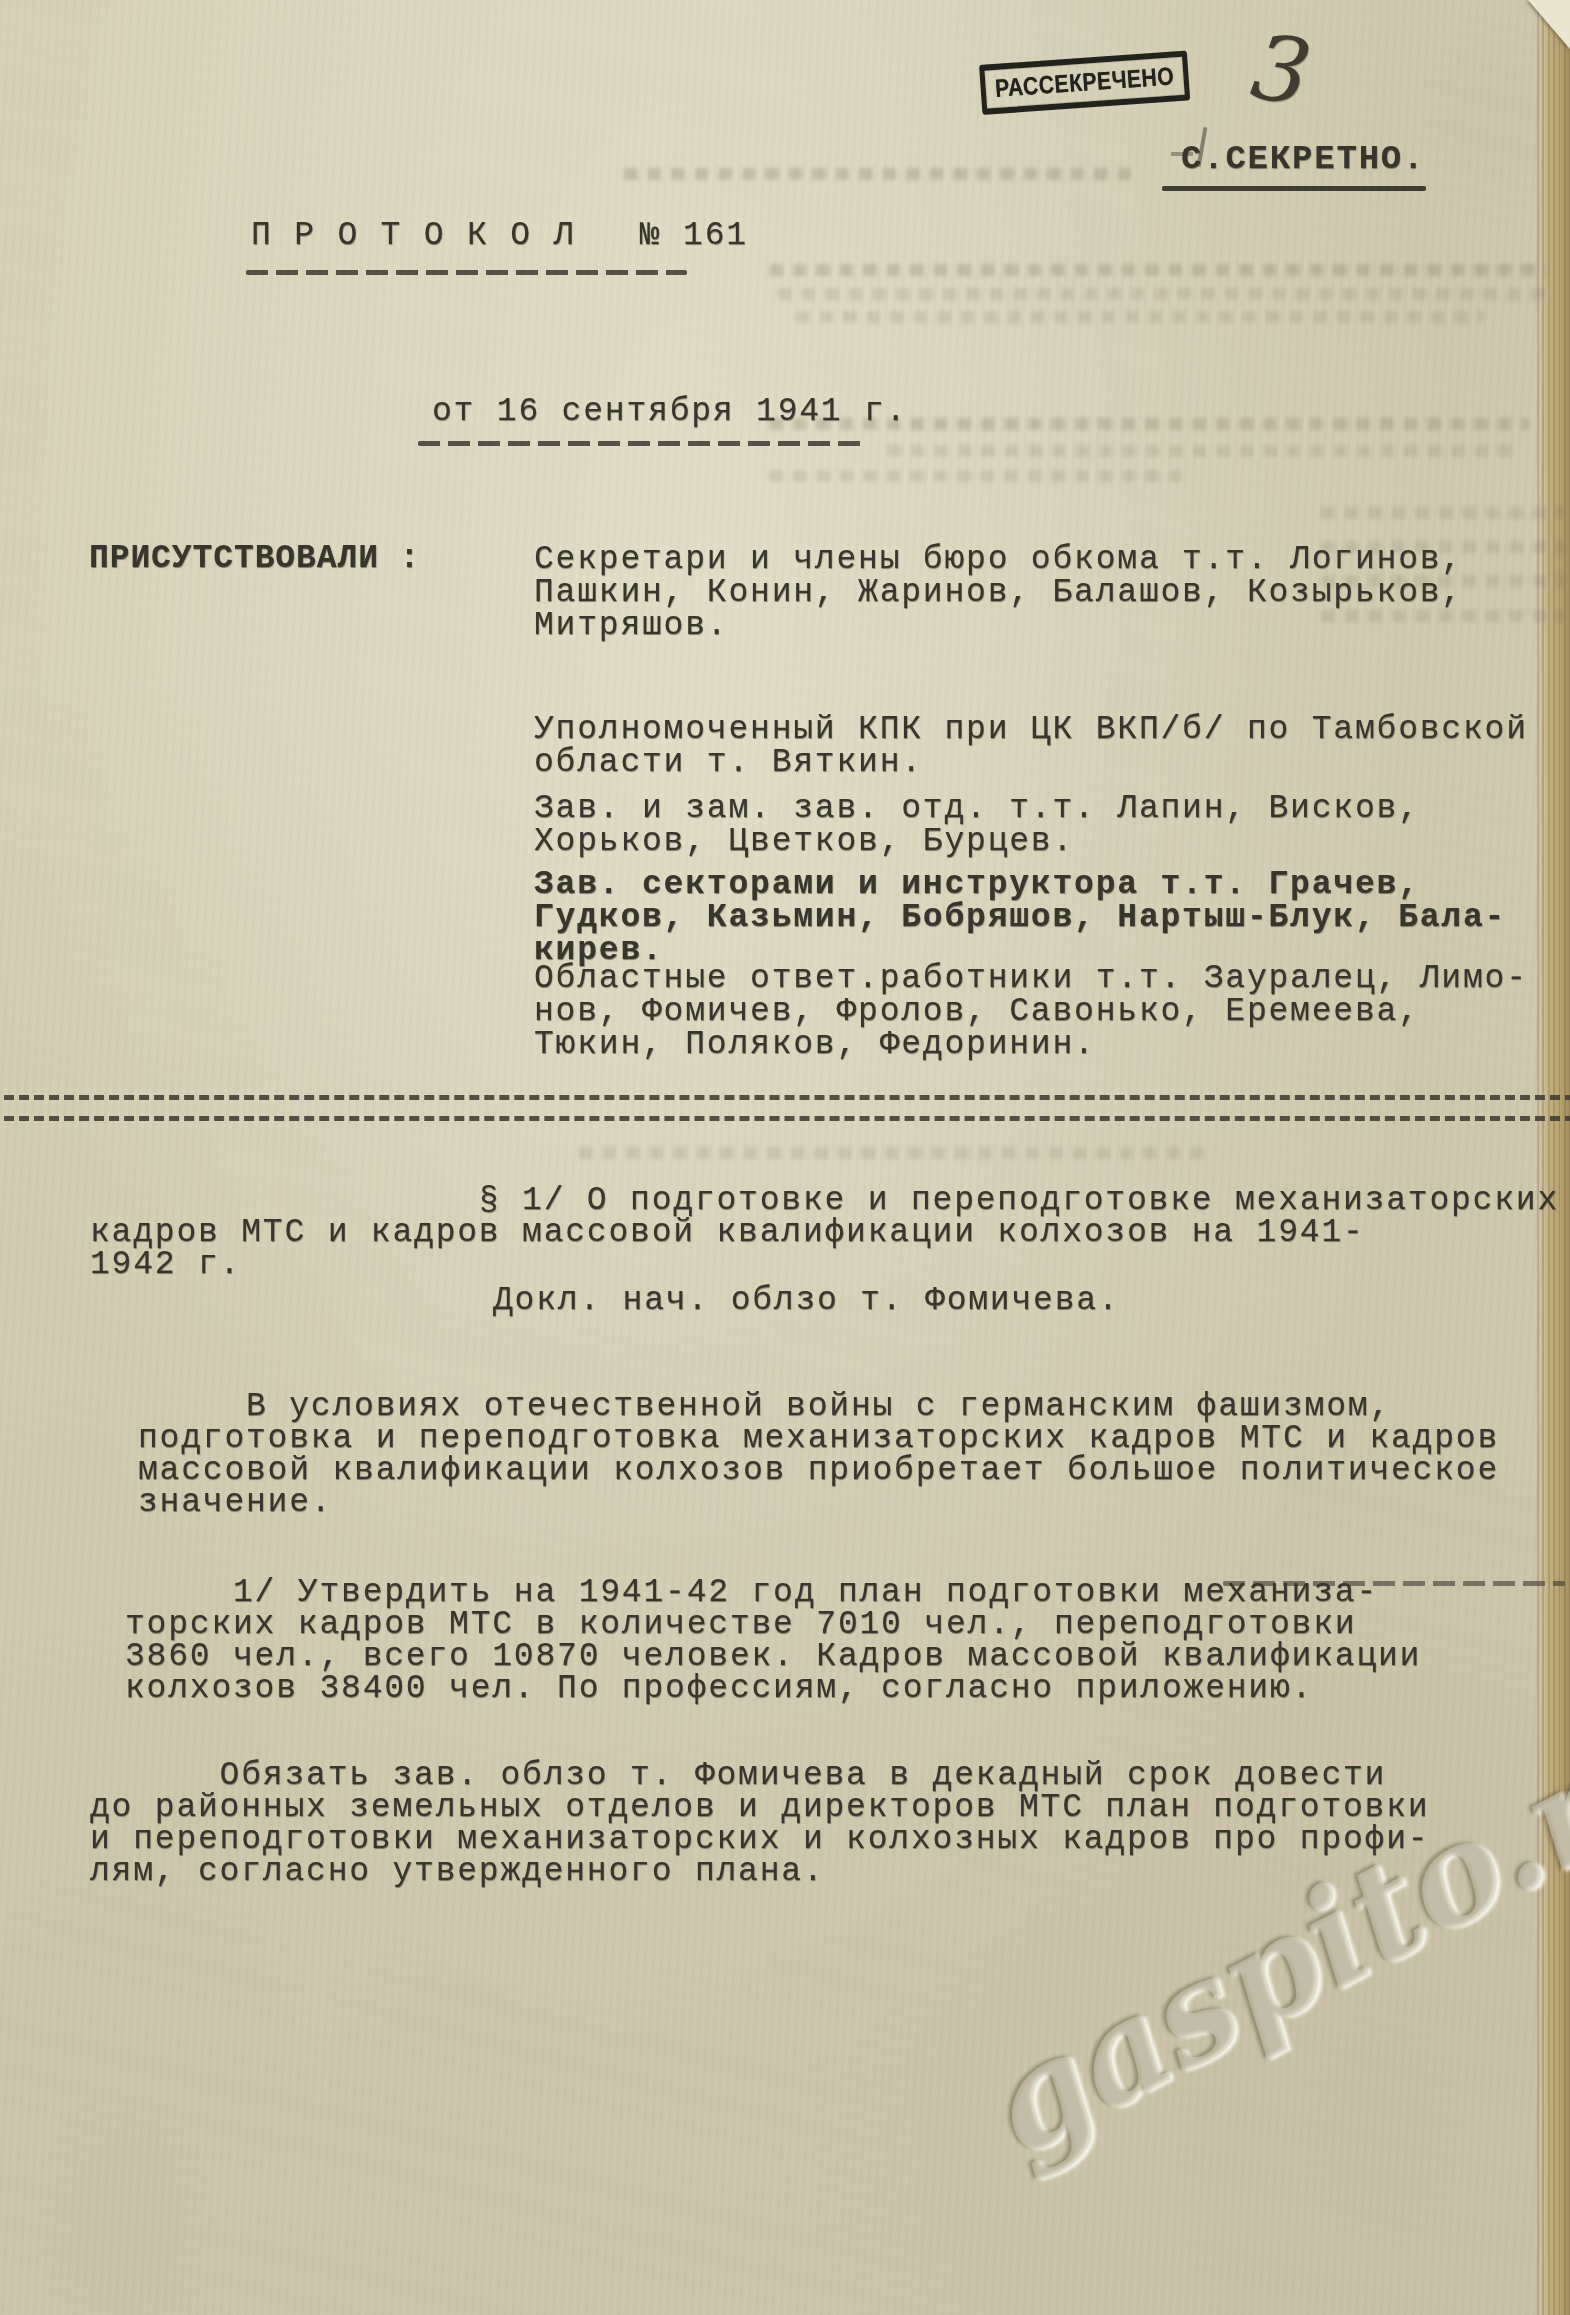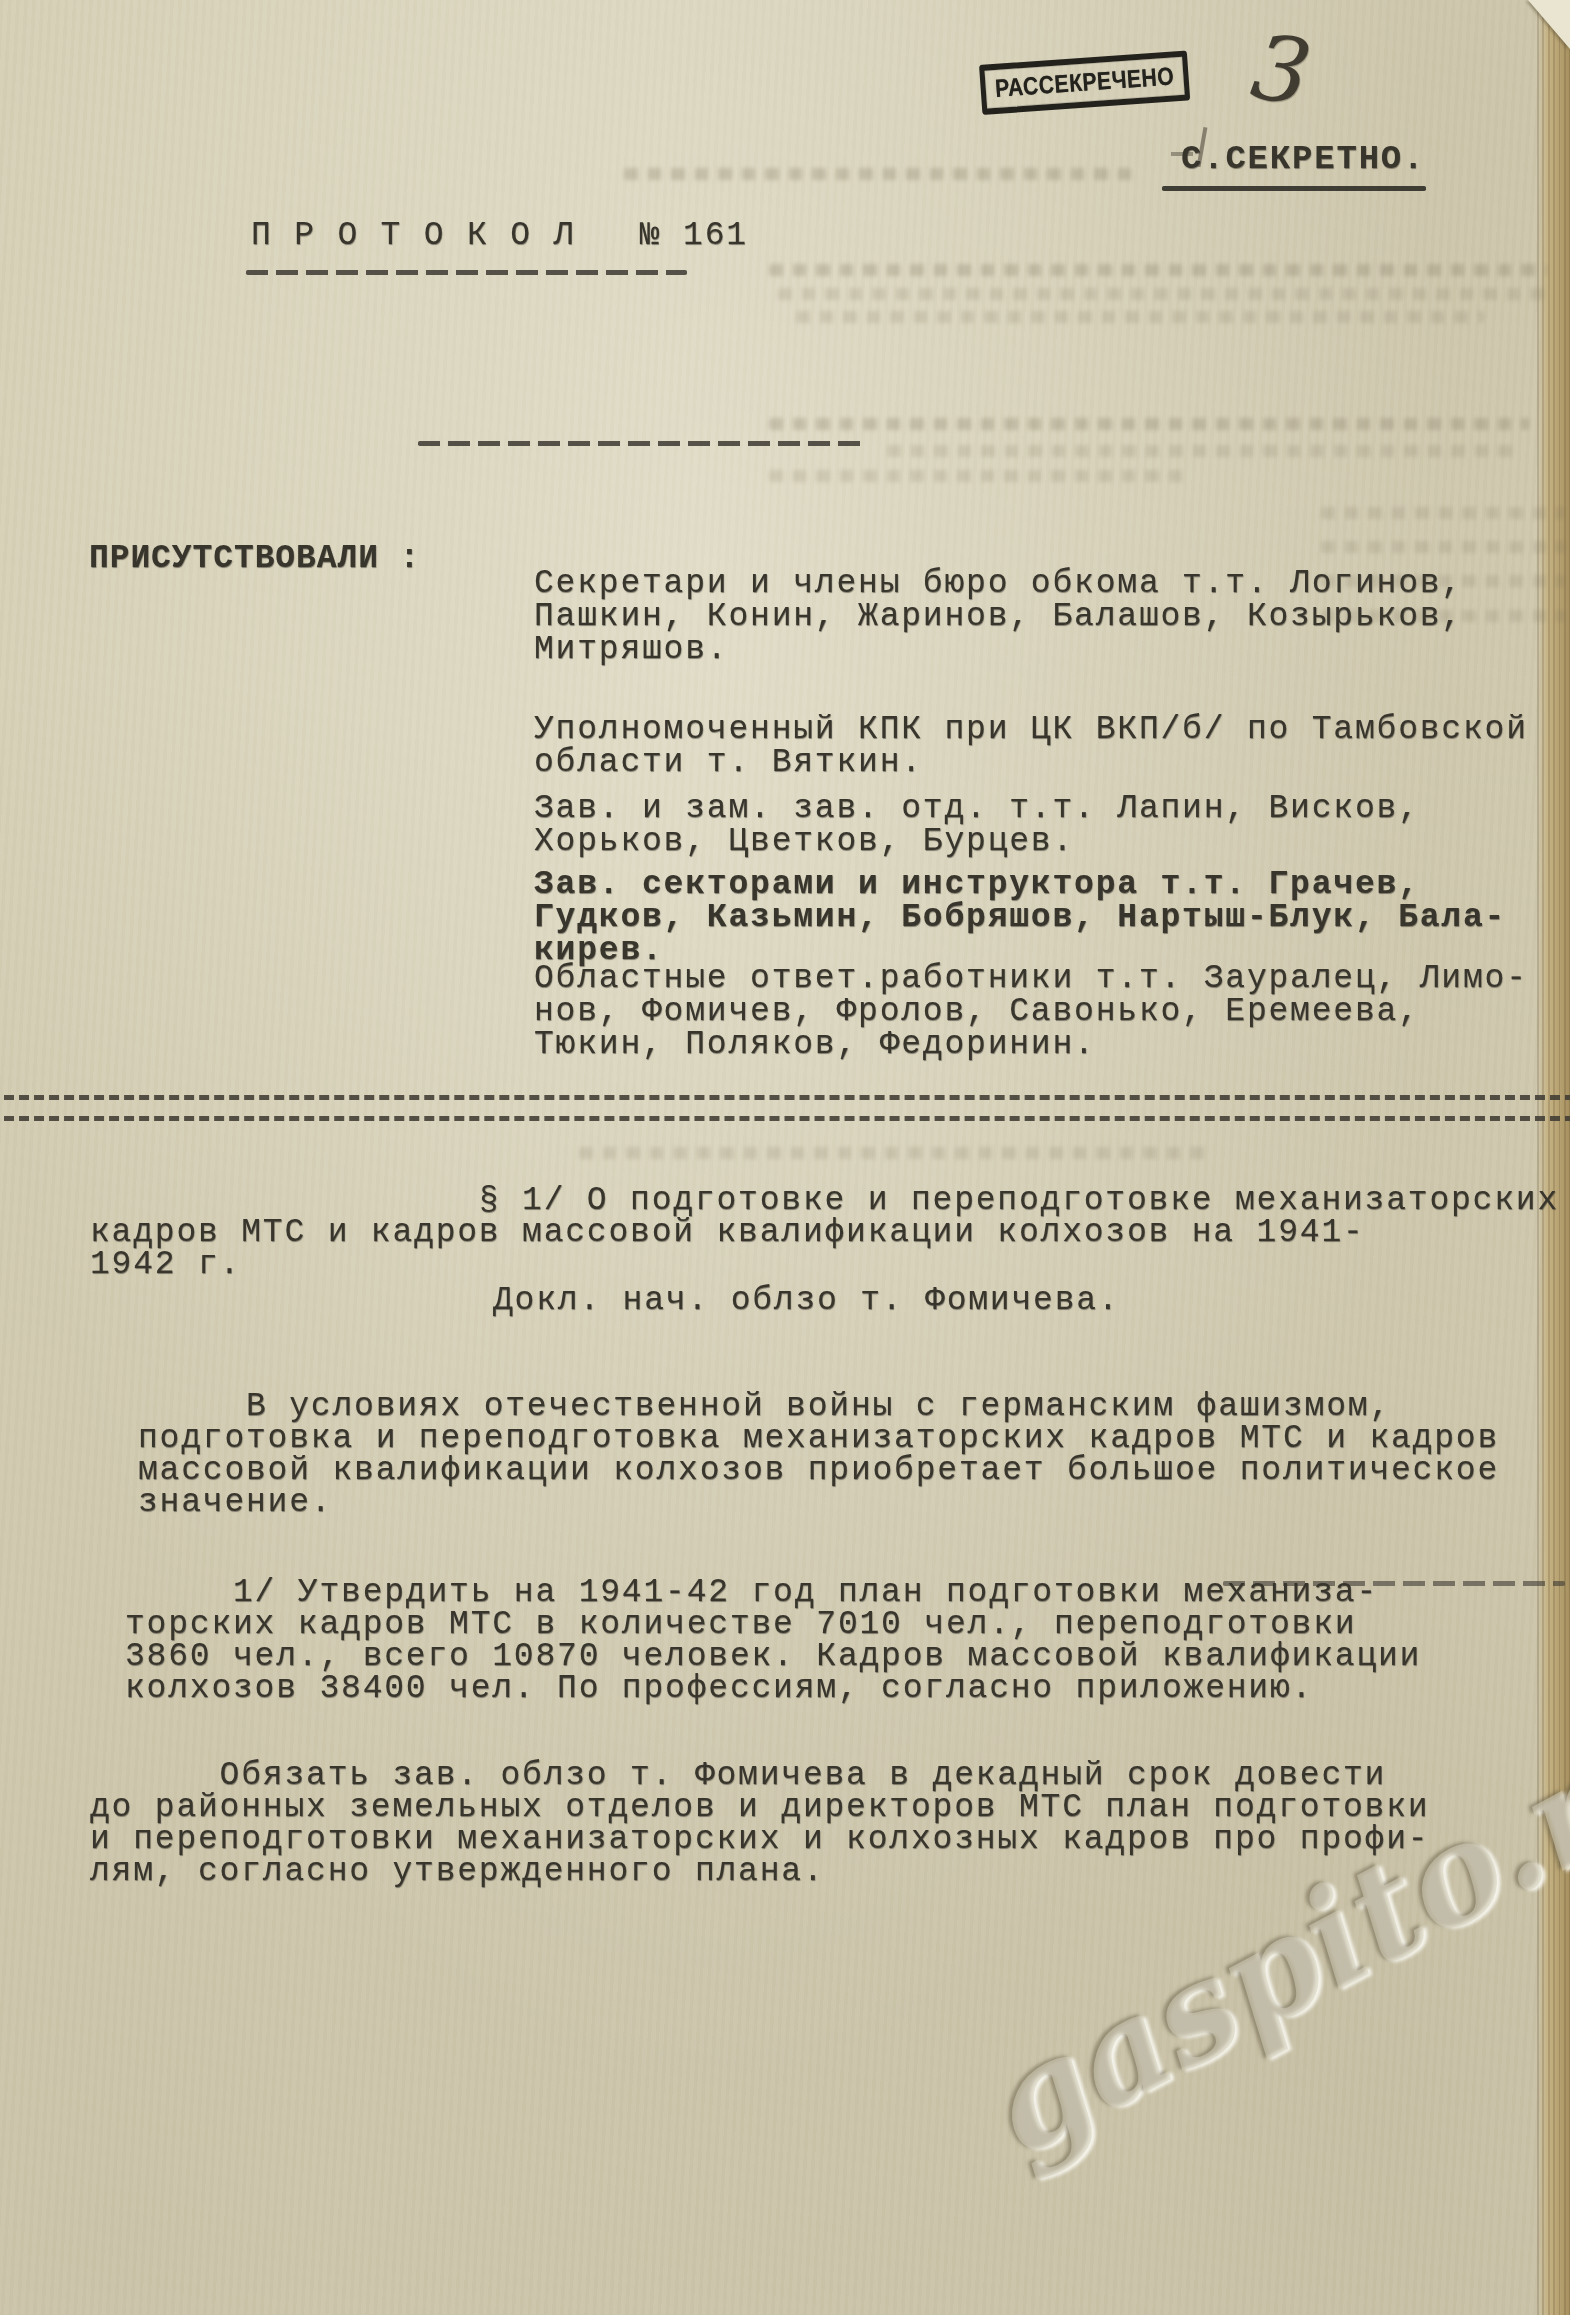--- a/index.html
+++ b/index.html
@@ -117,25 +117,26 @@
 
   <div class="pencil-mark"></div>
   <div class="pencil-dash"></div>
 
   <div class="typed bold" style="left:1165px;top:143px;font-size:34px;margin-left:16px;">С.СЕКРЕТНО.</div>
   <div class="solid-rule" style="left:1162px;top:186px;width:264px;"></div>
 
   <div class="typed" style="left:251px;top:220px;font-size:33px;">П Р О Т О К О Л   № 161</div>
   <div class="dashed-rule" style="left:246px;top:270px;width:441px;"></div>
 
+  <div class="typed" style="left:432px;top:396px;">от 16 сентября 1941 г.</div>
   <div class="dashed-rule" style="left:418px;top:441px;width:450px;"></div>
 
   <div class="typed bold" style="left:89px;top:543px;letter-spacing:0.9px;">ПРИСУТСТВОВАЛИ :</div>
 
-  <div class="typed attendee" style="left:534px;top:543px;margin-top:24px;">Секретари и члены бюро обкома т.т. Логинов,
+  <div class="typed attendee" style="left:534px;top:543px;">Секретари и члены бюро обкома т.т. Логинов,
 Пашкин, Конин, Жаринов, Балашов, Козырьков,
 Митряшов.</div>
   <div class="typed attendee" style="left:534px;top:713px;">Уполномоченный КПК при ЦК ВКП/б/ по Тамбовской
 области т. Вяткин.</div>
   <div class="typed attendee" style="left:534px;top:792px;">Зав. и зам. зав. отд. т.т. Лапин, Висков,
 Хорьков, Цветков, Бурцев.</div>
   <div class="typed attendee" style="left:534px;top:868px;font-weight:bold;">Зав. секторами и инструктора т.т. Грачев,
 Гудков, Казьмин, Бобряшов, Нартыш-Блук, Бала-
 кирев.</div>
   <div class="typed attendee" style="left:534px;top:962px;">Областные ответ.работники т.т. Зауралец, Лимо-

